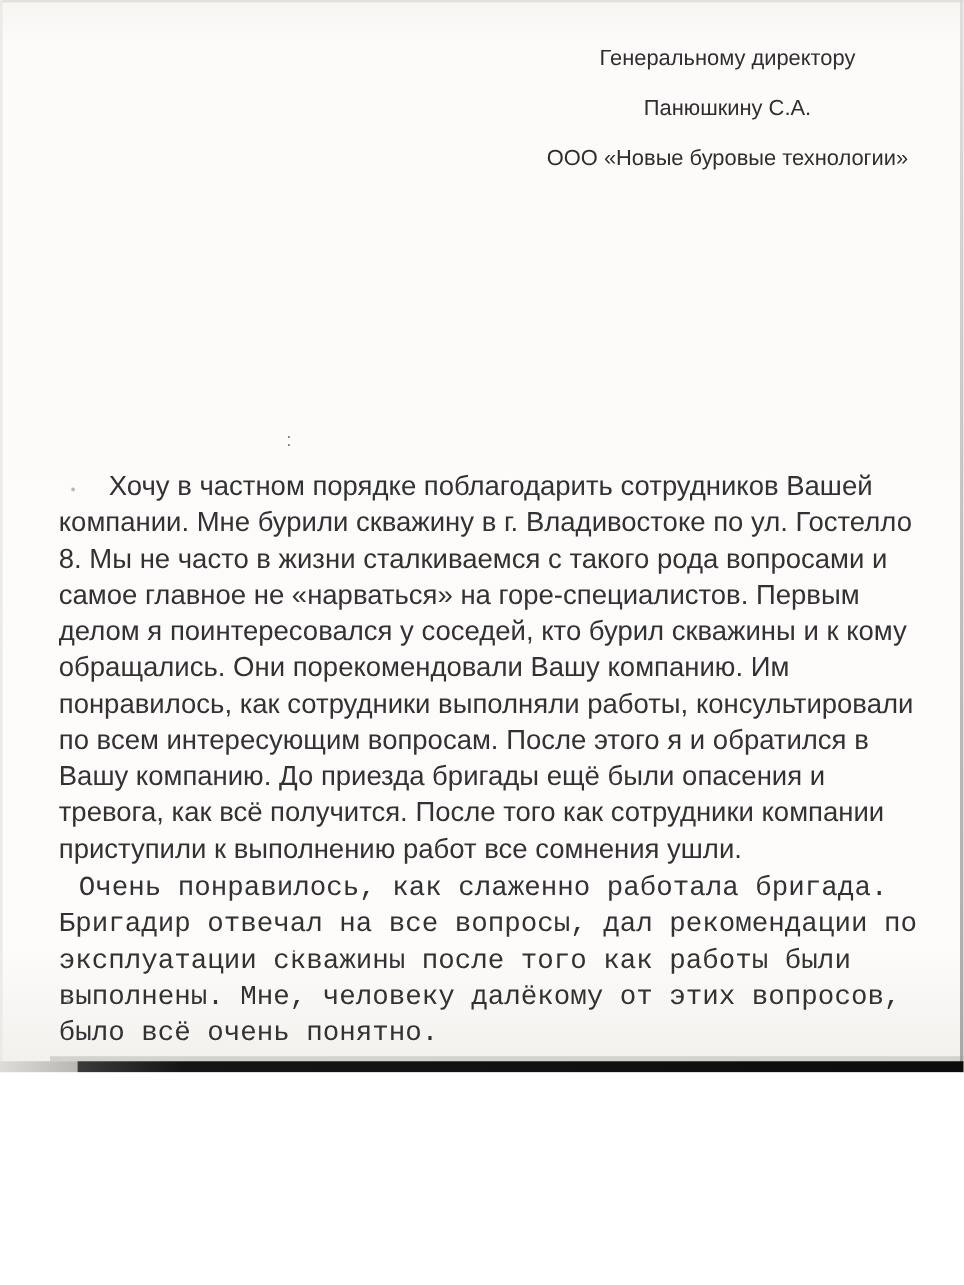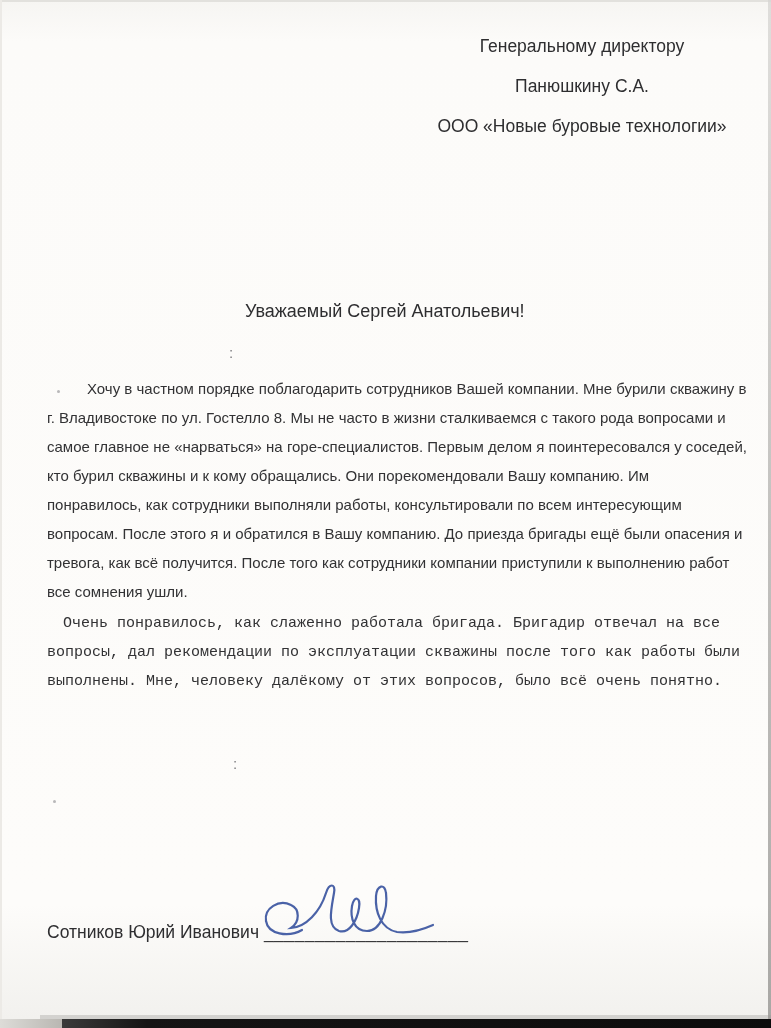--- a/index.html
+++ b/index.html
@@ -3,21 +3,21 @@
 <meta charset="utf-8">
 <style>
   html, body {
     margin: 0;
     padding: 0;
     background: #ffffff;
   }
   .page {
     position: relative;
     width: 771px;
-    height: 1028px;
+    height: 858px;
     overflow: hidden;
     font-family: "Liberation Sans", sans-serif;
     color: #323234;
     background:
       linear-gradient(180deg, #f6f5f2 0%, #fcfbf9 4%, #fdfcfa 88%, #f2f1ee 99%);
   }
   .recipient {
     position: absolute;
     top: 26px;
     right: 26px;
@@ -32,21 +32,21 @@
     top: 301px;
     left: 245px;
     font-size: 18px;
     color: #2e2e30;
   }
   .letter-body {
     position: absolute;
     top: 374px;
     left: 47px;
     width: 700px;
-    font-size: 15px;
+    font-size: 22px;
     line-height: 29px;
     text-align: left;
   }
   .letter-body p { margin: 0 0 3px 0; }
   .letter-body p.first { text-indent: 40px; }
   .letter-body p.rest  { text-indent: 16px; font-family: Liberation Mono, monospace; }
   .sig-row {
     position: absolute;
     top: 922px;
     left: 47px;
@@ -110,21 +110,20 @@
   <div class="edge-top"></div>
   <div class="edge-left"></div>
   <div class="edge-right"></div>
 
   <div class="recipient">
     <div>Генеральному директору</div>
     <div>Панюшкину С.А.</div>
     <div>ООО «Новые буровые технологии»</div>
   </div>
 
-  <div class="salutation">Уважаемый Сергей Анатольевич!</div>
 
   <div class="letter-body">
     <p class="first">Хочу в частном порядке поблагодарить сотрудников Вашей компании. Мне бурили скважину в г. Владивостоке по ул. Гостелло 8. Мы не часто в жизни сталкиваемся с такого рода вопросами и самое главное не «нарваться» на горе-специалистов. Первым делом я поинтересовался у соседей, кто бурил скважины и к кому обращались. Они порекомендовали Вашу компанию. Им понравилось, как сотрудники выполняли работы, консультировали по всем интересующим вопросам. После этого я и обратился в Вашу компанию. До приезда бригады ещё были опасения и тревога, как всё получится. После того как сотрудники компании приступили к выполнению работ все сомнения ушли.</p>
     <p class="rest">Очень понравилось, как слаженно работала бригада. Бригадир отвечал на все вопросы, дал рекомендации по эксплуатации скважины после того как работы были выполнены. Мне, человеку далёкому от этих вопросов, было всё очень понятно.</p>
   </div>
 
   <div class="sig-row">
     <span>Сотников Юрий Иванович</span>
     <span> </span>
     <span class="sig-line">____________________</span>

